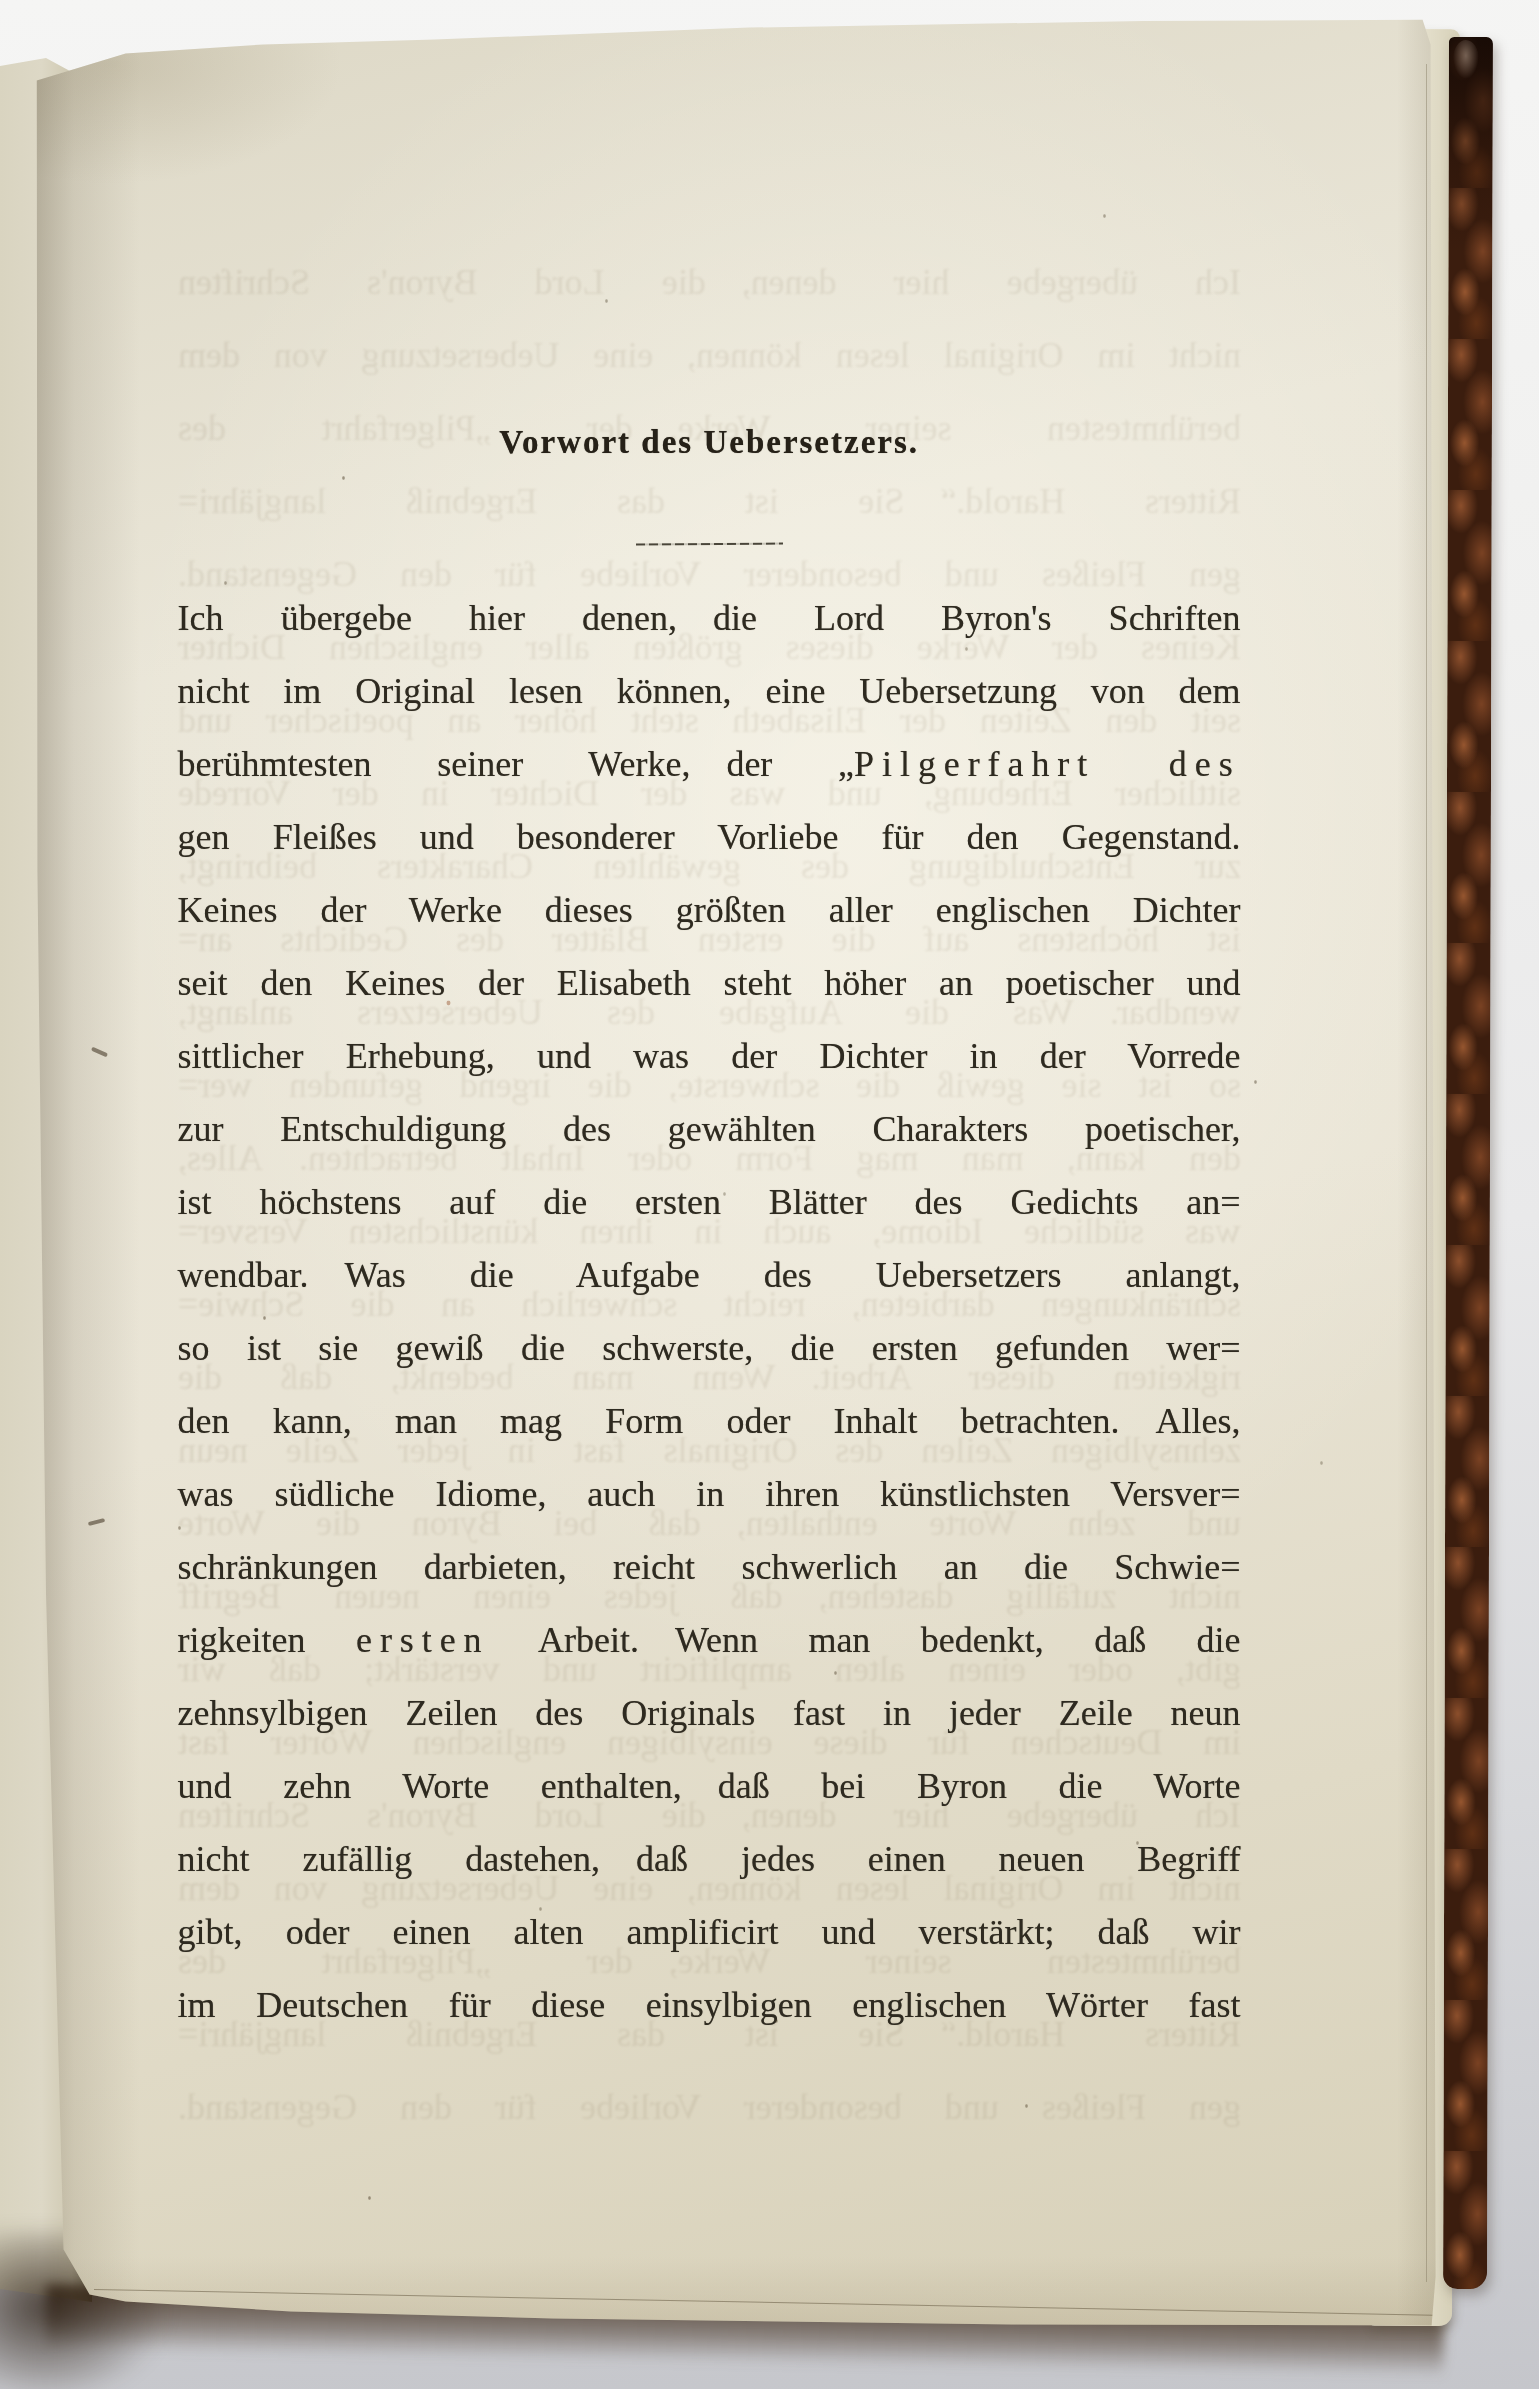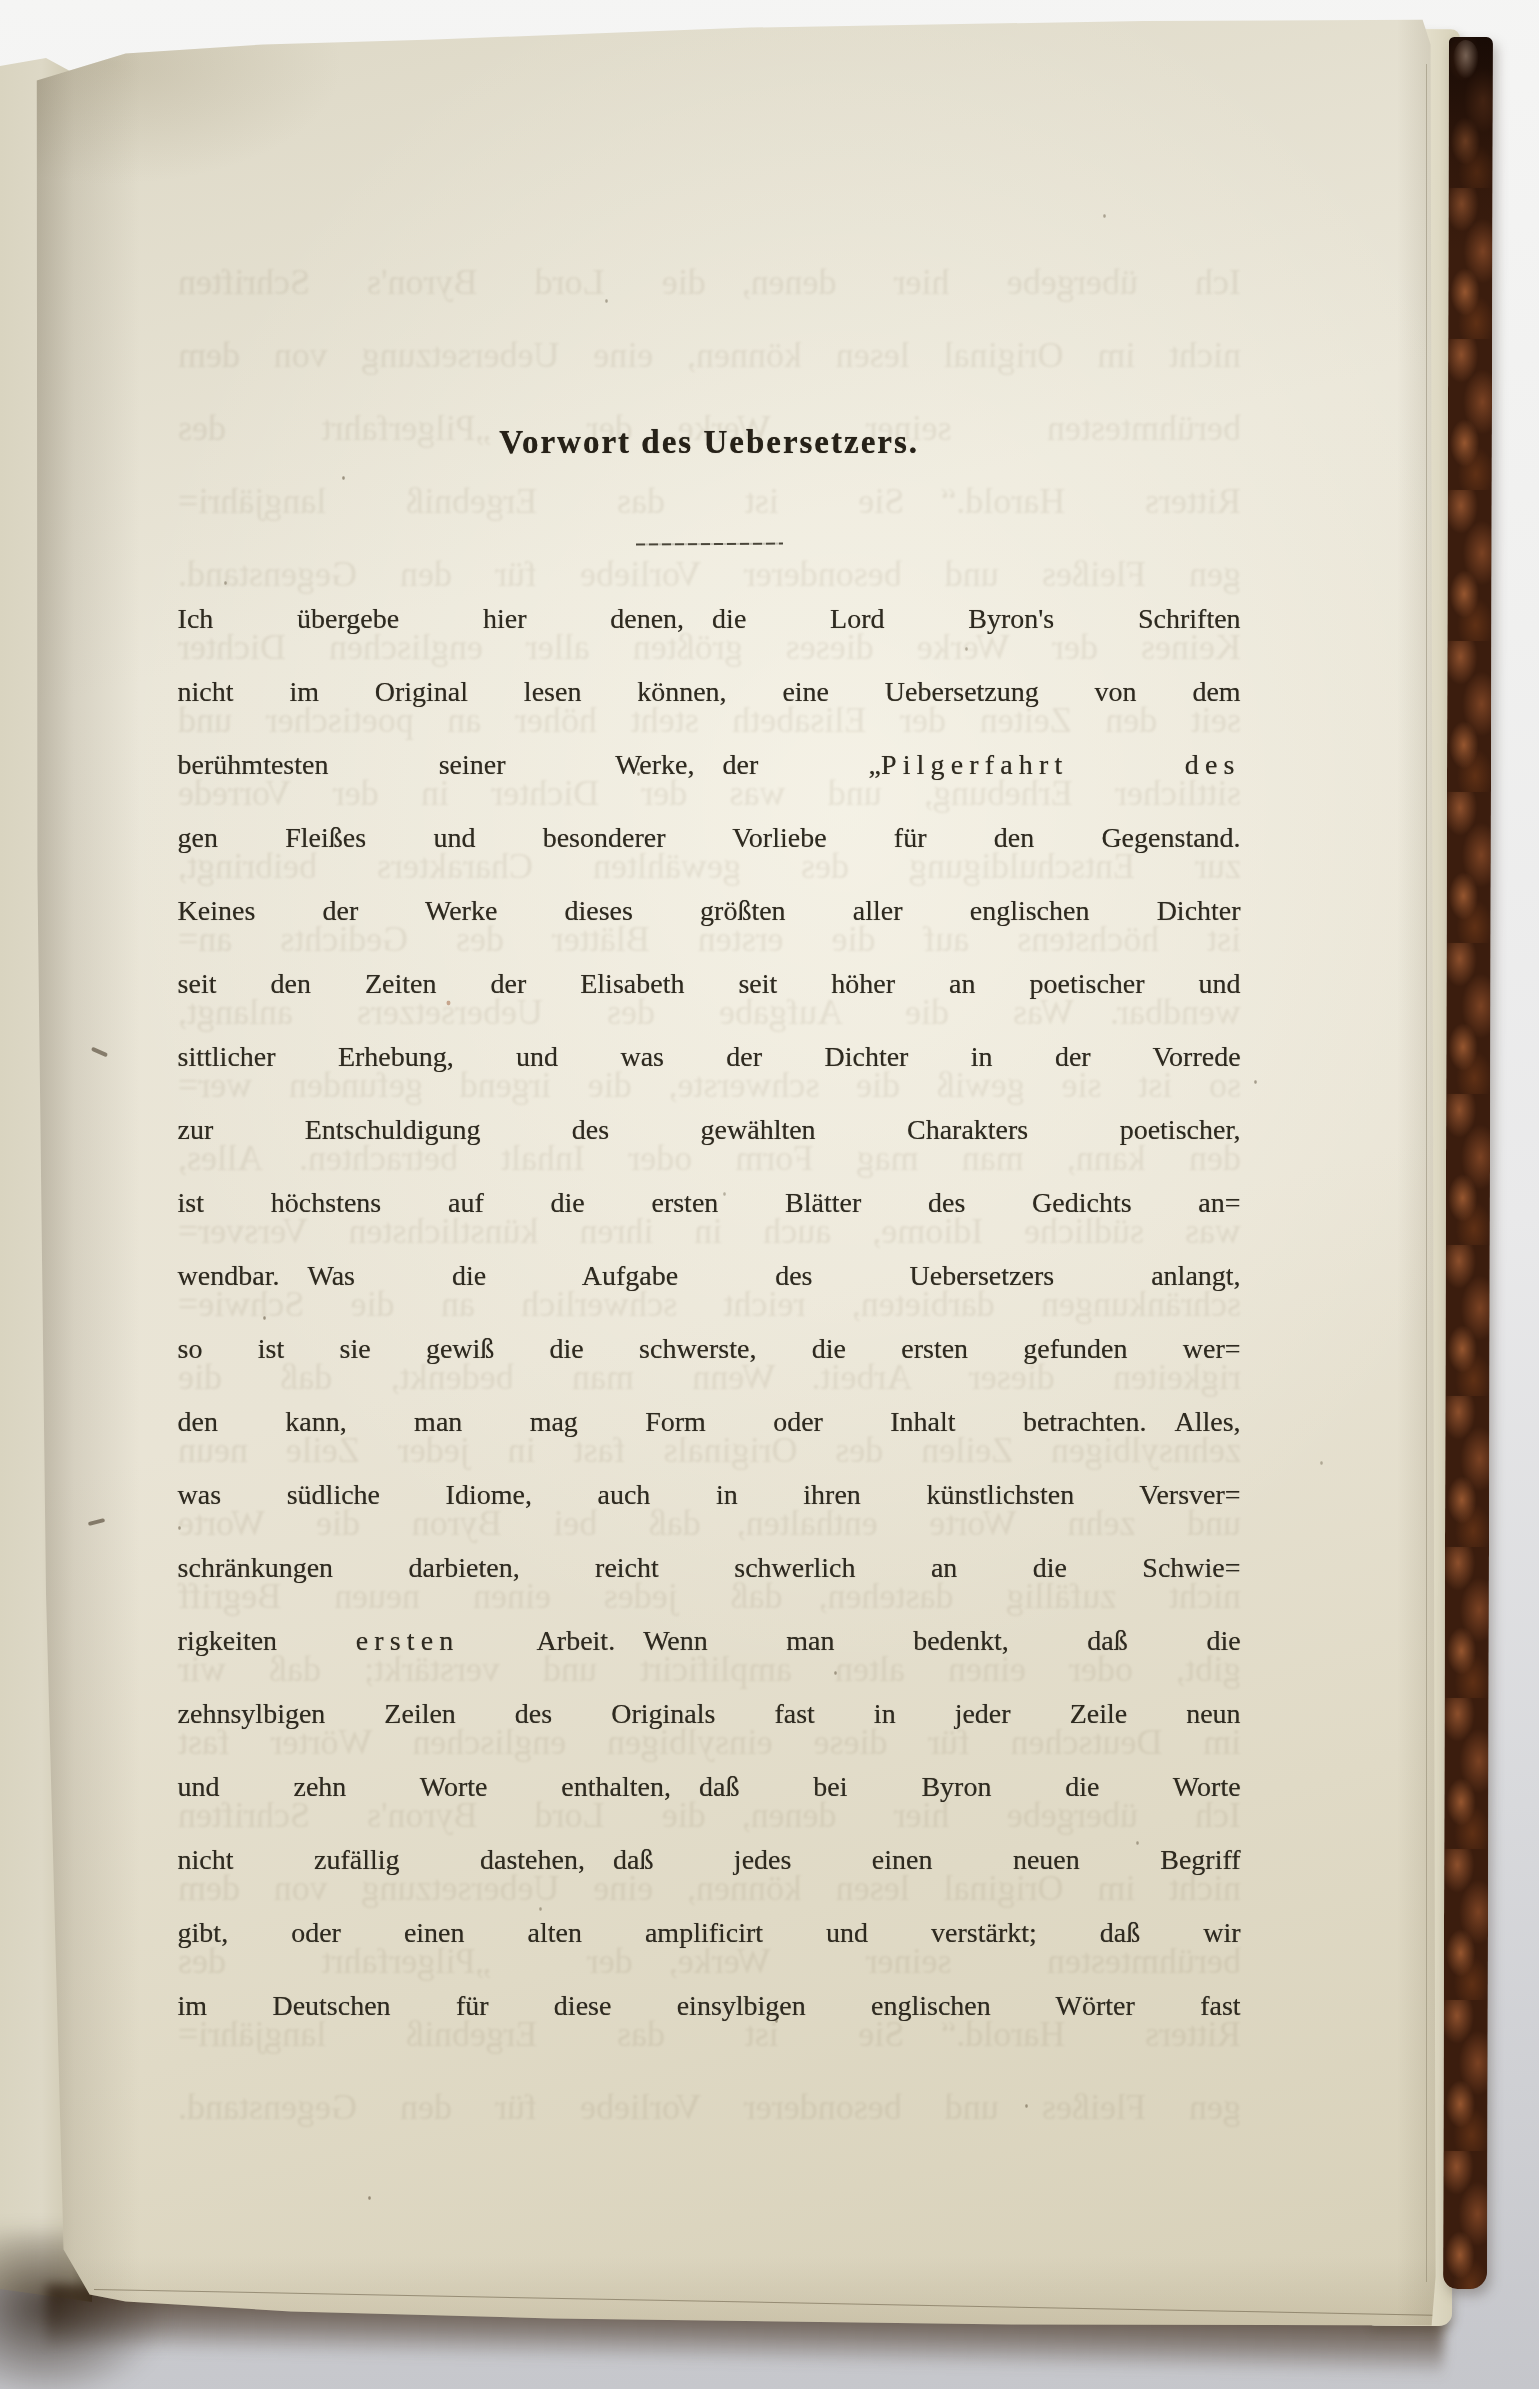--- a/index.html
+++ b/index.html
@@ -96,21 +96,21 @@
     font-size:33px;font-weight:bold;letter-spacing:2px;text-align:center;
     color:#262118;text-shadow:0 0 0.7px rgba(30,25,15,.75);
   }
   .divider{
     position:absolute;left:608px;top:525px;width:147px;height:2px;
     background:repeating-linear-gradient(90deg,#4a463a 0 9.2px,rgba(74,70,58,.25) 9.2px 13px);
     transform:rotate(-.3deg);
   }
   .bodytext{position:absolute;left:150px;top:564px;width:1063px;}
   .bodyline{
-    height:73px;line-height:73px;font-size:28px;
+    height:73px;line-height:73px;font-size:36px;
     text-align:justify;text-align-last:justify;
     text-shadow:0 0 0.7px rgba(40,34,22,.55);
   }
   .sperr{letter-spacing:.22em;}
   
   .specks{
     position:absolute;left:0;top:0;width:1.3px;height:1.3px;border-radius:50%;
     background:transparent;
     box-shadow:
       315px 459px 0 0.7px rgba(75,62,40,.5),
@@ -186,21 +186,21 @@
     <div class="content">
       <h1 class="title">Vorwort des Uebersetzers.</h1>
       <div class="divider"></div>
 
       <div class="bodytext">
         <div class="bodyline"><span>Ich übergebe hier denen, die Lord Byron's Schriften</span><span class="sperr"></span><span></span></div>
         <div class="bodyline"><span>nicht im Original lesen können, eine Uebersetzung von dem</span><span class="sperr"></span><span></span></div>
         <div class="bodyline"><span>berühmtesten seiner Werke, der „</span><span class="sperr">Pilgerfahrt des</span><span></span></div>
         <div class="bodyline"><span>gen Fleißes und besonderer Vorliebe für den Gegenstand.</span><span class="sperr"></span><span></span></div>
         <div class="bodyline"><span>Keines der Werke dieses größten aller englischen Dichter</span><span class="sperr"></span><span></span></div>
-        <div class="bodyline"><span>seit den Zeiten der Elisabeth seit höher an poetischer und</span><span class="sperr"></span><span></span></div>
+        <div class="bodyline"><span>seit den Keines der Elisabeth steht höher an poetischer und</span><span class="sperr"></span><span></span></div>
         <div class="bodyline"><span>sittlicher Erhebung, und was der Dichter in der Vorrede</span><span class="sperr"></span><span></span></div>
         <div class="bodyline"><span>zur Entschuldigung des gewählten Charakters poetischer,</span><span class="sperr"></span><span></span></div>
         <div class="bodyline"><span>ist höchstens auf die ersten Blätter des Gedichts an=</span><span class="sperr"></span><span></span></div>
         <div class="bodyline"><span>wendbar. Was die Aufgabe des Uebersetzers anlangt,</span><span class="sperr"></span><span></span></div>
         <div class="bodyline"><span>so ist sie gewiß die schwerste, die ersten gefunden wer=</span><span class="sperr"></span><span></span></div>
         <div class="bodyline"><span>den kann, man mag Form oder Inhalt betrachten. Alles,</span><span class="sperr"></span><span></span></div>
         <div class="bodyline"><span>was südliche Idiome, auch in ihren künstlichsten Versver=</span><span class="sperr"></span><span></span></div>
         <div class="bodyline"><span>schränkungen darbieten, reicht schwerlich an die Schwie=</span><span class="sperr"></span><span></span></div>
         <div class="bodyline"><span>rigkeiten </span><span class="sperr">ersten</span><span> Arbeit. Wenn man bedenkt, daß die</span></div>
         <div class="bodyline"><span>zehnsylbigen Zeilen des Originals fast in jeder Zeile neun</span><span class="sperr"></span><span></span></div>

